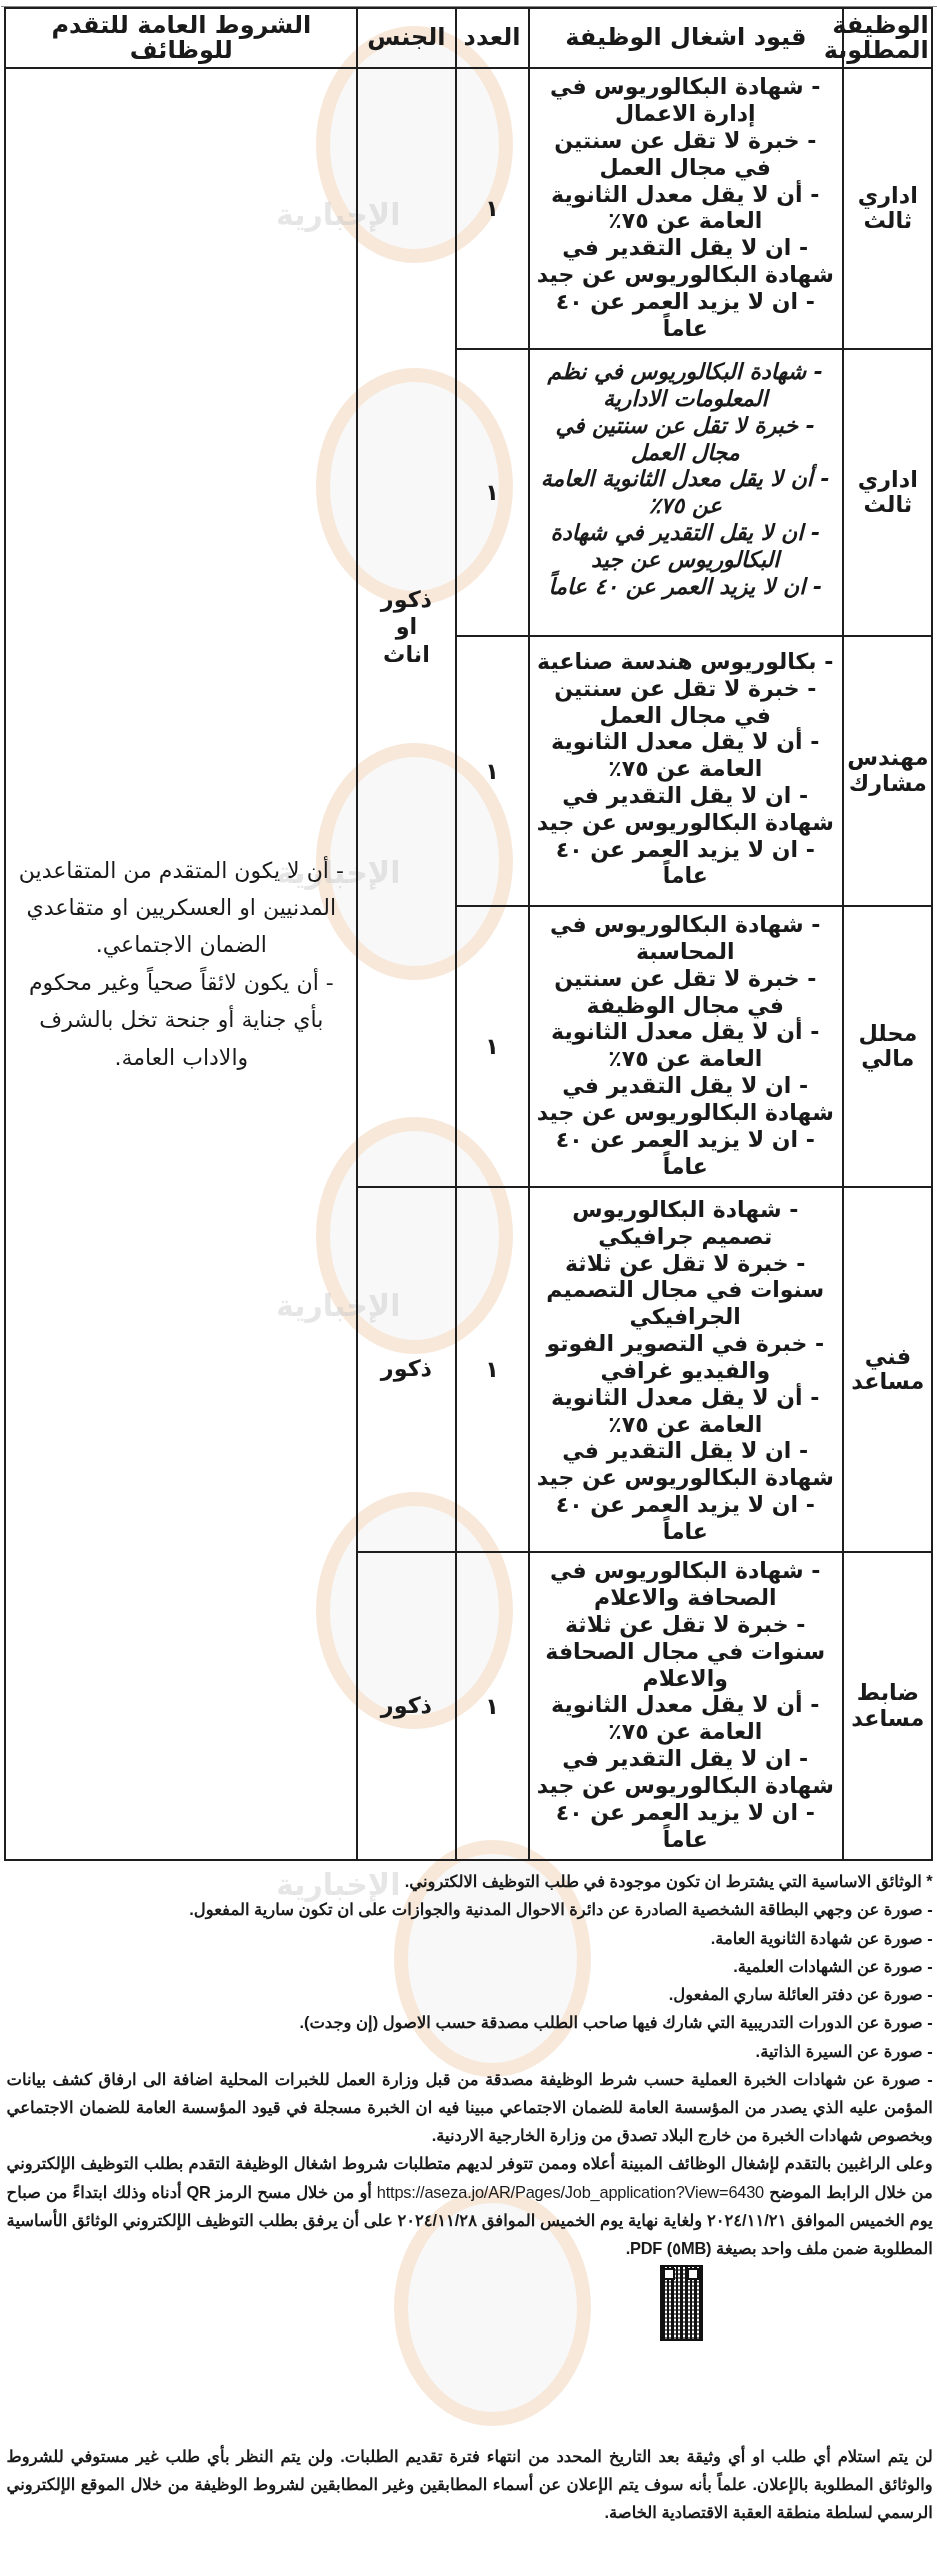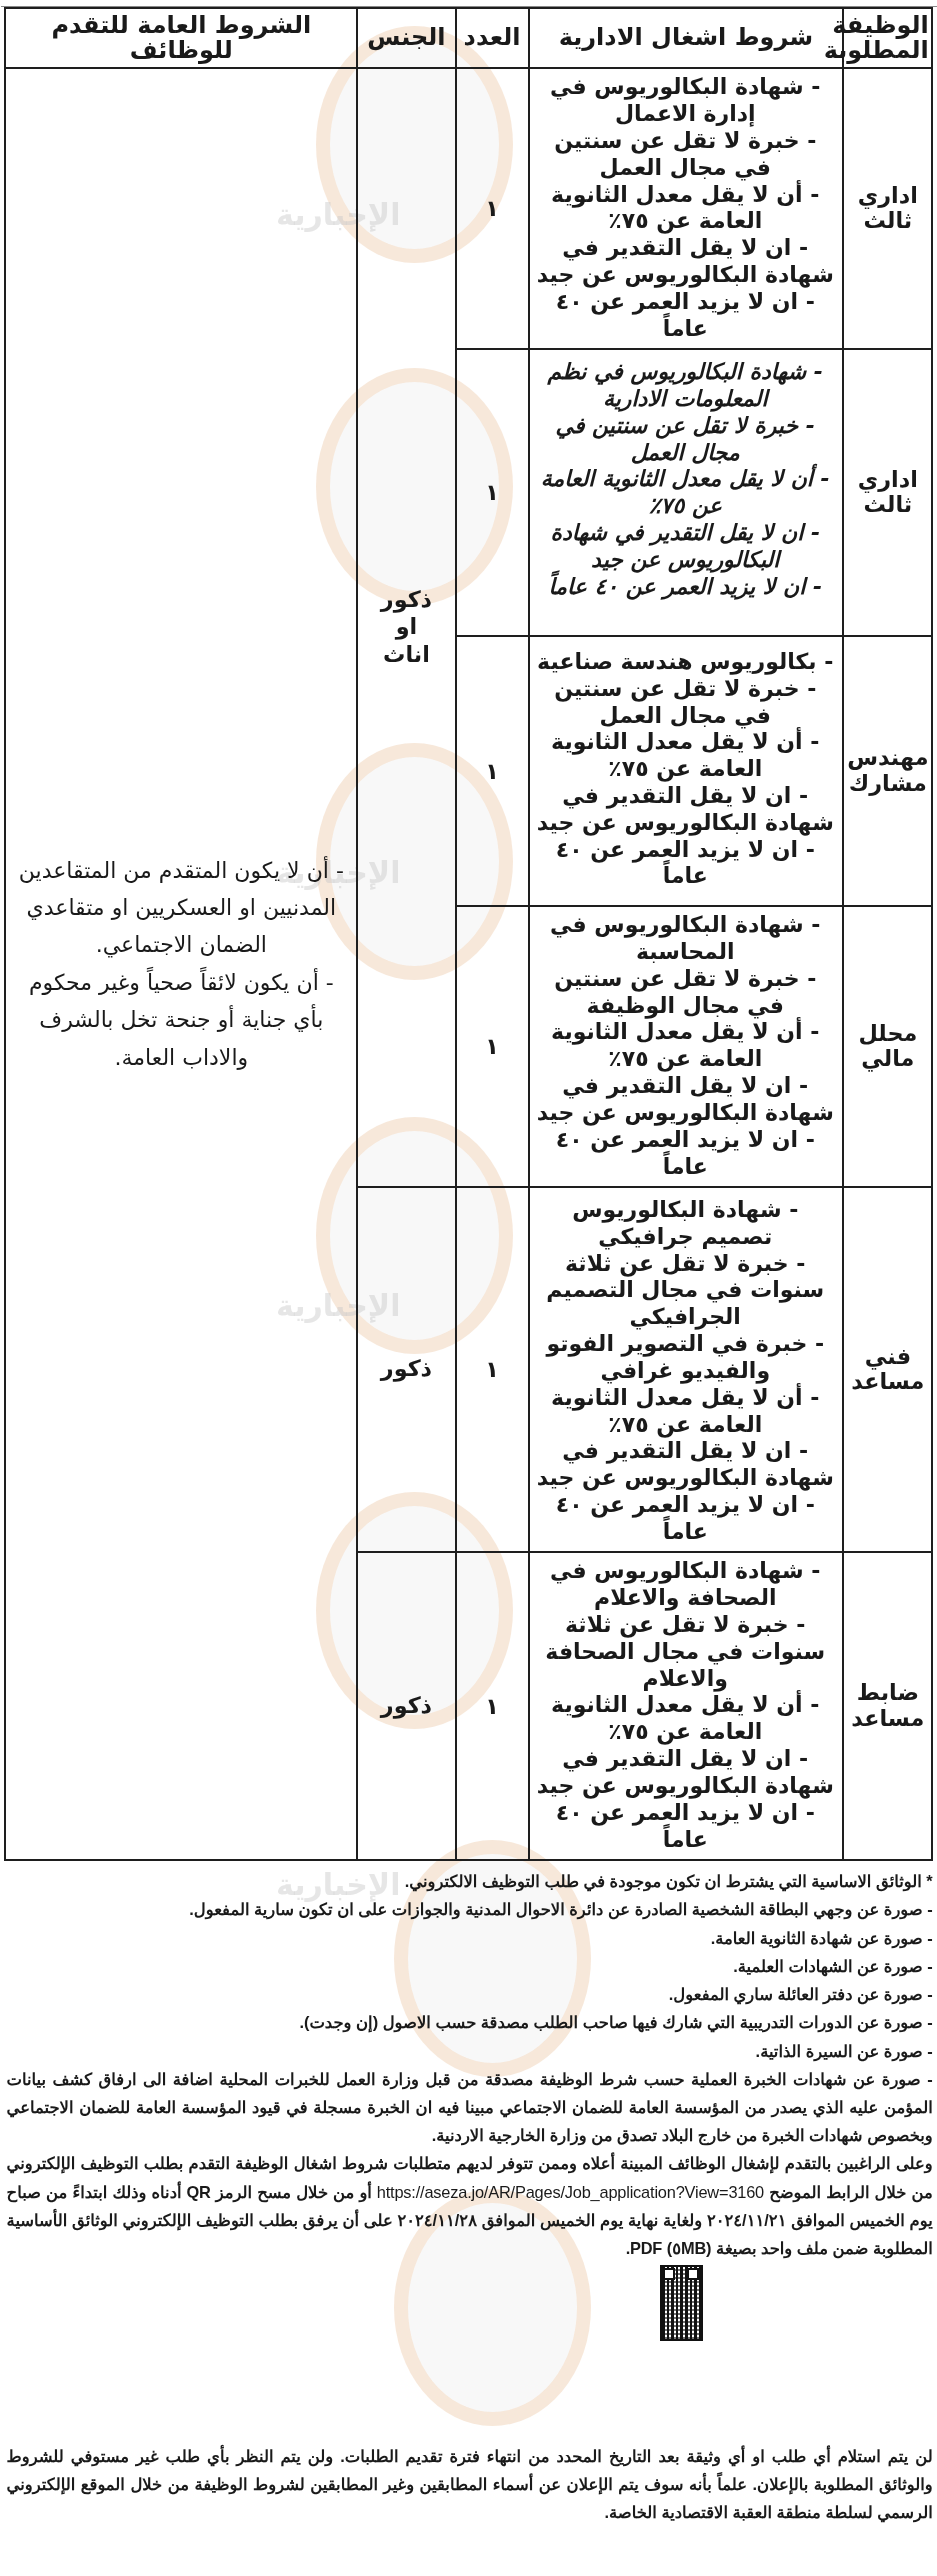--- a/index.html
+++ b/index.html
@@ -112,21 +112,21 @@
     <colgroup>
       <col class="col-job">
         <col class="col-cond">
         <col class="col-count">
         <col class="col-gender">
         <col class="col-gen">
     </colgroup>
     <thead>
       <tr>
         <th>الوظيفة المطلوبة</th>
-        <th>شروط اشغال الادارية</th>
+        <th>قيود اشغال الوظيفة</th>
         <th>العدد</th>
         <th>الجنس</th>
         <th>الشروط العامة للتقدم للوظائف</th>
       </tr>
     </thead>
     <tbody>
 
       <tr style="height:268px;">
         <td class="job-title">اداري ثالث</td>
         <td class="cond-cell">
@@ -226,21 +226,21 @@
     <p>- صورة عن وجهي البطاقة الشخصية الصادرة عن دائرة الاحوال المدنية والجوازات على ان تكون سارية المفعول.</p>
     <p>- صورة عن شهادة الثانوية العامة.</p>
     <p>- صورة عن الشهادات العلمية.</p>
     <p>- صورة عن دفتر العائلة ساري المفعول.</p>
     <p>- صورة عن الدورات التدريبية التي شارك فيها صاحب الطلب مصدقة حسب الاصول (إن وجدت).</p>
     <p>- صورة عن السيرة الذاتية.</p>
     <p class="justify">- صورة عن شهادات الخبرة العملية حسب شرط الوظيفة مصدقة من قبل وزارة العمل للخبرات المحلية اضافة الى ارفاق كشف بيانات المؤمن عليه الذي يصدر من المؤسسة العامة للضمان الاجتماعي مبينا فيه ان الخبرة مسجلة في قيود المؤسسة العامة للضمان الاجتماعي وبخصوص شهادات الخبرة من خارج البلاد تصدق من وزارة الخارجية الاردنية.</p>
 
     <p class="justify">
       <span>وعلى الراغبين بالتقدم لإشغال الوظائف المبينة أعلاه وممن تتوفر لديهم متطلبات شروط اشغال الوظيفة التقدم بطلب التوظيف الإلكتروني من خلال الرابط الموضح</span>
-      <span class="ltr" style="font-weight:normal;">https://aseza.jo/AR/Pages/Job_application?View=3160</span>
+      <span class="ltr" style="font-weight:normal;">https://aseza.jo/AR/Pages/Job_application?View=6430</span>
       <span>أو من خلال مسح الرمز QR أدناه وذلك ابتداءً من صباح يوم الخميس الموافق ٢٠٢٤/١١/٢١ ولغاية نهاية يوم الخميس الموافق ٢٠٢٤/١١/٢٨ على أن يرفق بطلب التوظيف الإلكتروني الوثائق الأساسية المطلوبة ضمن ملف واحد بصيغة (٥MB) PDF.</span>
     </p>
 
     <div class="qr-row">
       <div class="qr" title="QR code"></div>
     </div>
   </section>
 
   <section class="closing">
     <p>لن يتم استلام أي طلب او أي وثيقة بعد التاريخ المحدد من انتهاء فترة تقديم الطلبات. ولن يتم النظر بأي طلب غير مستوفي للشروط والوثائق المطلوبة بالإعلان. علماً بأنه سوف يتم الإعلان عن أسماء المطابقين وغير المطابقين لشروط الوظيفة من خلال الموقع الإلكتروني الرسمي لسلطة منطقة العقبة الاقتصادية الخاصة.</p>

